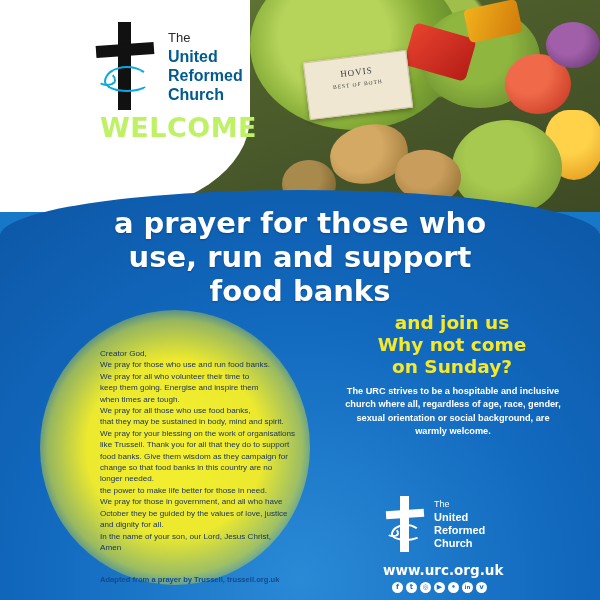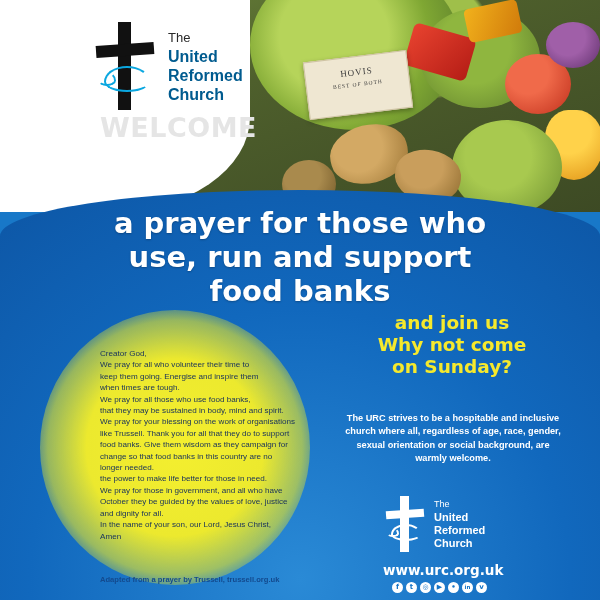--- a/index.html
+++ b/index.html
@@ -83,21 +83,21 @@
   .logo-words {
     margin-top: 6px;
     font-family: "Liberation Sans", sans-serif;
     color: #00669e; line-height: 19px;
   }
   .logo-words .the { font-size: 13px; color: #2a2a2a; font-weight: 400; }
   .logo-words .nm { font-size: 16px; font-weight: 700; color: #005b8f; }
 
   .welcome {
     position: absolute; left: 100px; top: 112px;
-    font-size: 27px; font-weight: 700; color: #e5e5e5;
+    font-size: 27px; font-weight: 700; color: #bef264;
     letter-spacing: .5px;
     font-family: "DejaVu Sans", sans-serif;
   }
 
   
   .headline {
     position: absolute; left: 0; top: 206px; width: 600px;
     text-align: center;
     color: #ffffff;
     font-family: "DejaVu Sans", sans-serif;
@@ -131,21 +131,20 @@
     font-size: 18.5px;
     line-height: 22px;
   }
   .blurb {
     position: absolute; left: 340px; top: 385px; width: 226px;
     text-align: center;
     color: #ffffff;
     font-size: 9.2px;
     line-height: 13.4px;
     font-weight: 700;
-    margin-top: 27px;
   }
 
   .logo-bottom {
     position: absolute; left: 386px; top: 496px;
     display: flex; align-items: flex-start; gap: 8px;
   }
   .logo-bottom .logo-mark { width: 40px; height: 56px; }
   .logo-bottom .logo-words { margin-top: 2px; line-height: 13px; }
   .logo-bottom .logo-words .the { font-size: 9px; color: #ffffff; }
   .logo-bottom .logo-words .nm { font-size: 11px; color: #ffffff; font-weight: 700; }
@@ -227,20 +226,21 @@
   <div class="welcome">WELCOME</div>
 
   <div class="headline">
     <div>a prayer for those who</div>
     <div>use, run and support</div>
     <div>food banks</div>
   </div>
 
   <div class="prayer">
     <div class="line">Creator God,</div>
+    <div class="line">We pray for those who use and run food banks.</div>
     <div class="line">We pray for all who volunteer their time to</div>
     <div class="line">keep them going. Energise and inspire them</div>
     <div class="line">when times are tough.</div>
     <div class="line">We pray for all those who use food banks,</div>
     <div class="line">that they may be sustained in body, mind and spirit.</div>
     <div class="line">We pray for your blessing on the work of organisations</div>
     <div class="line">like Trussell. Thank you for all that they do to support</div>
     <div class="line">food banks. Give them wisdom as they campaign for</div>
     <div class="line">change so that food banks in this country are no</div>
     <div class="line">longer needed.</div>

